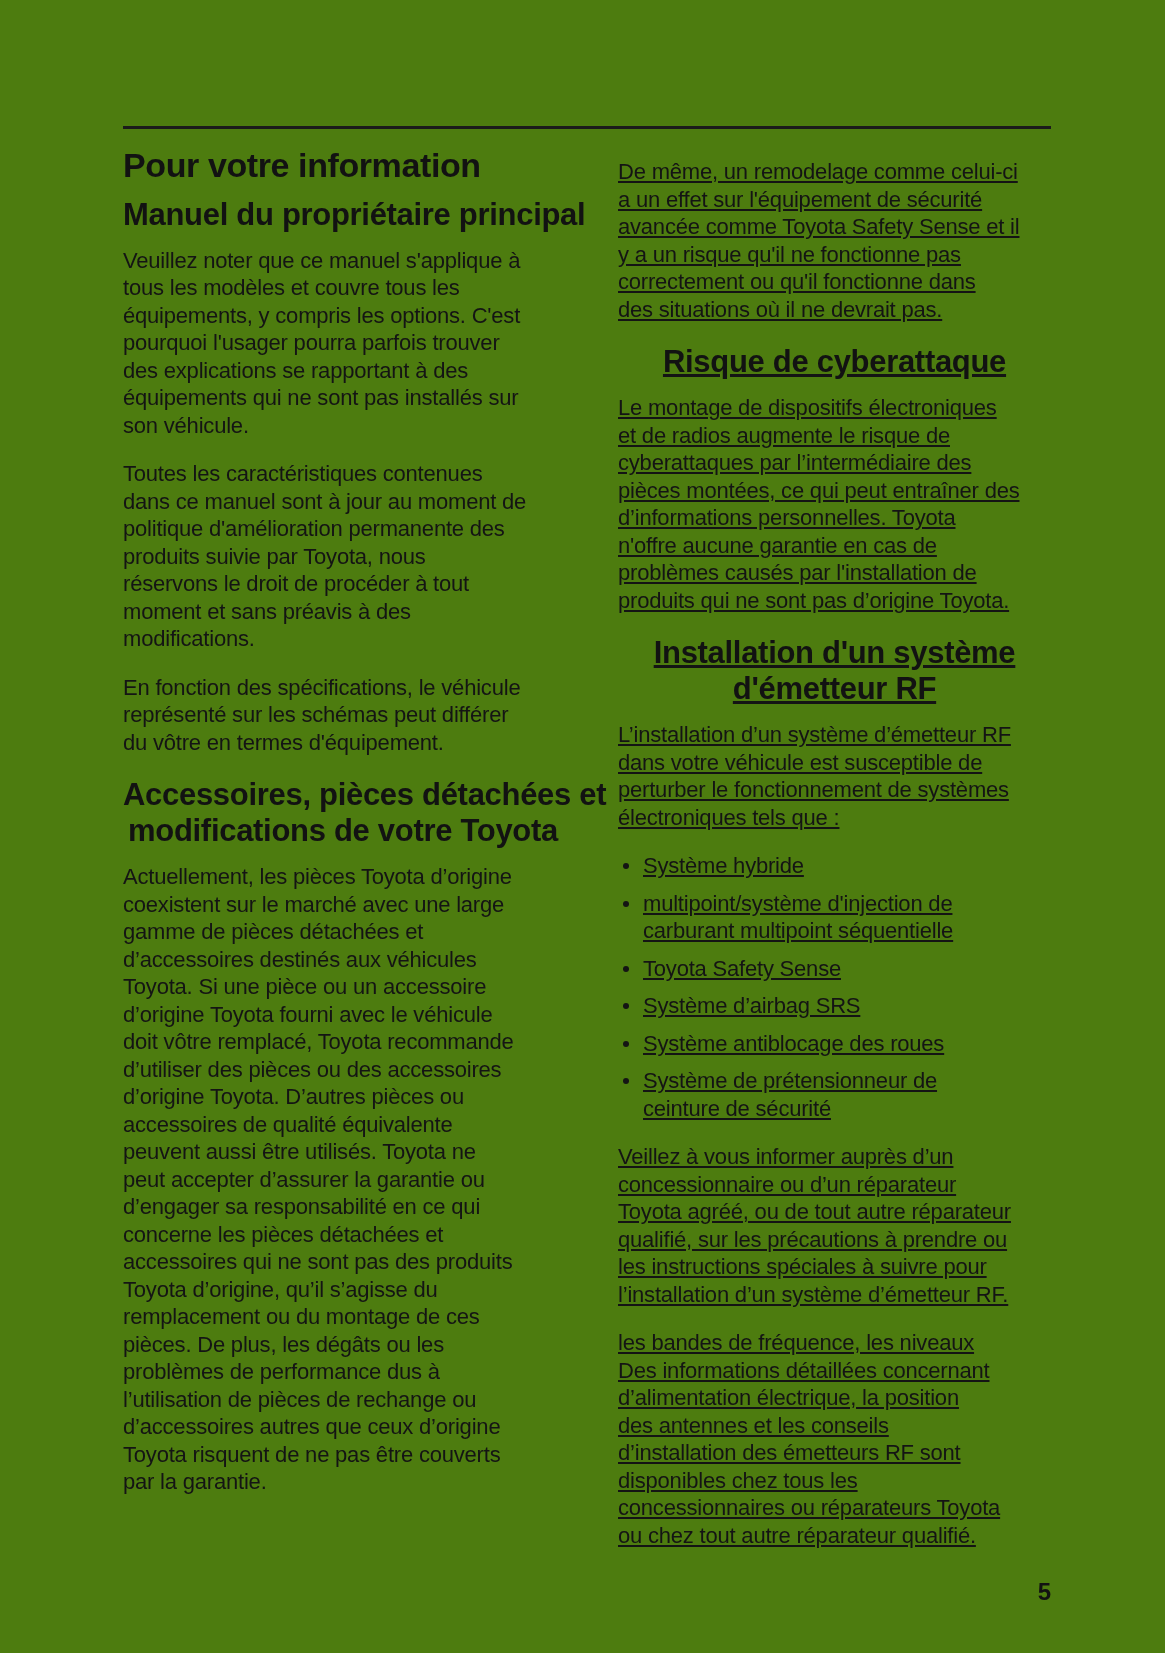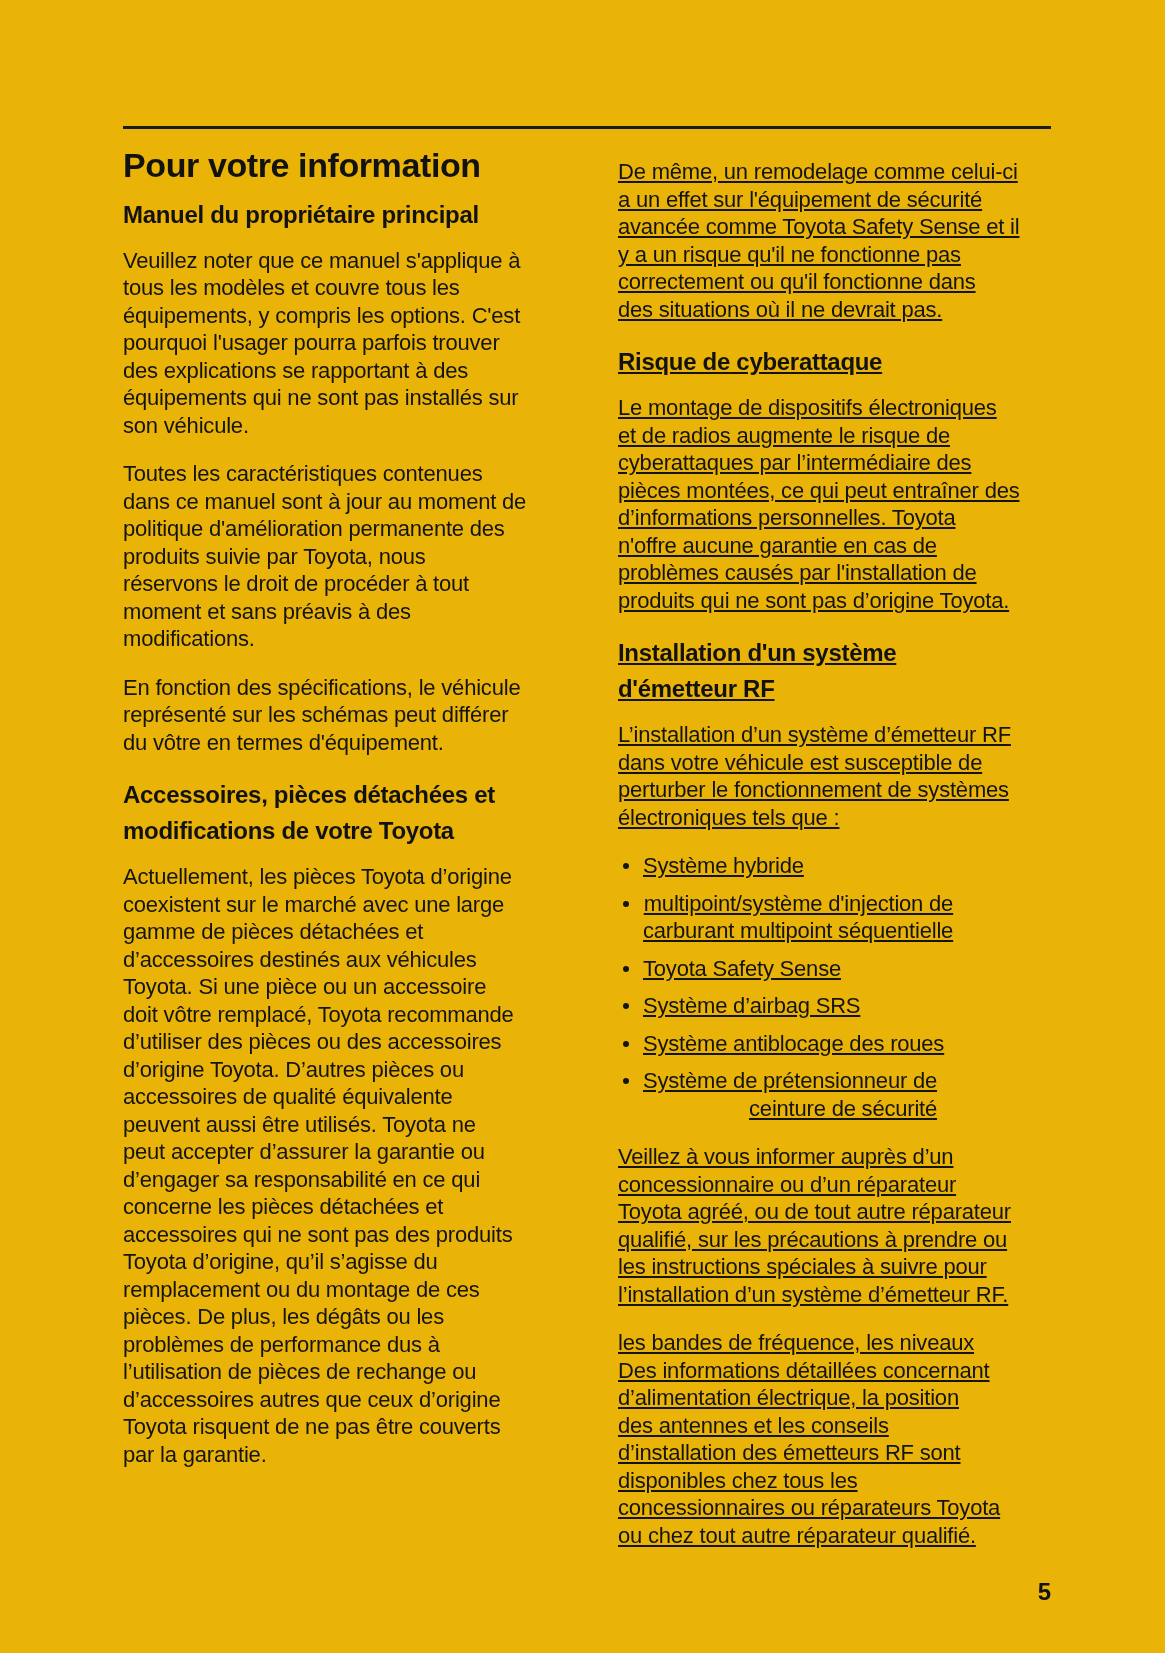--- a/index.html
+++ b/index.html
@@ -1,19 +1,19 @@
 <!DOCTYPE html>
 <html lang="fr"><head>
 <meta charset="utf-8">
 <style>
   html,body{margin:0;padding:0;background:#ffffff;}
   .page{
     position:relative;
     width:1165px;height:1653px;
-    background:#eab308;
+    background:#4d7c0f;
     color:#141414;
     font-family:"Liberation Sans","DejaVu Sans",sans-serif;
     overflow:hidden;
   }
   .rule{
     position:absolute;left:123px;top:126px;
     width:928px;height:3px;background:#1b1b1b;
   }
   .columns{
     position:absolute;left:123px;top:140px;width:928px;
@@ -22,37 +22,37 @@
   .column{width:440px;flex:none;}
   .column.right{width:433px;padding-top:18px;text-decoration:underline;}
   .line{display:block;white-space:nowrap;}
   h1{
     margin:4px 0 10px;
     font-size:34px;line-height:1.25;
     letter-spacing:-0.4px;font-weight:bold;color:#121212;
   }
   h2{
     margin:0 0 14px;
-    font-size:24px;line-height:36px;
-    letter-spacing:-0.3px;font-weight:bold;color:#121212;
+    font-size:31px;line-height:36px;
+    letter-spacing:-0.3px;font-weight:bold;color:#121212;text-align:center;
   }
   p{
     margin:0 0 21px;
     font-size:22px;line-height:27.5px;letter-spacing:-0.2px;
   }
   ul.bullets{
     list-style:none;margin:0 0 21px;padding:0;
     font-size:22px;line-height:27.5px;letter-spacing:-0.2px;
   }
   ul.bullets li{display:flex;margin:0 0 10px;}
   .dot{
     flex:none;width:6px;height:6px;border-radius:50%;
     background:#141414;margin:11px 0 0 5px;
   }
-  .li-lines{display:block;margin-left:14px;text-align:right;}
+  .li-lines{display:block;margin-left:14px;}
   .page-number{
     position:absolute;top:1578px;left:123px;width:928px;
     text-align:right;font-weight:bold;font-size:24px;color:#121212;
   }
 </style>
 </head>
 <body>
 
 <div class="page">
   <div class="rule"></div>
@@ -90,20 +90,21 @@
         <h2>
           <span class="line">Accessoires, pièces détachées et</span>
           <span class="line">modifications de votre Toyota</span>
         </h2>
         <p>
           <span class="line">Actuellement, les pièces Toyota d’origine</span>
           <span class="line">coexistent sur le marché avec une large</span>
           <span class="line">gamme de pièces détachées et</span>
           <span class="line">d’accessoires destinés aux véhicules</span>
           <span class="line">Toyota. Si une pièce ou un accessoire</span>
+          <span class="line">d’origine Toyota fourni avec le véhicule</span>
           <span class="line">doit vôtre remplacé, Toyota recommande</span>
           <span class="line">d’utiliser des pièces ou des accessoires</span>
           <span class="line">d’origine Toyota. D’autres pièces ou</span>
           <span class="line">accessoires de qualité équivalente</span>
           <span class="line">peuvent aussi être utilisés. Toyota ne</span>
           <span class="line">peut accepter d’assurer la garantie ou</span>
           <span class="line">d’engager sa responsabilité en ce qui</span>
           <span class="line">concerne les pièces détachées et</span>
           <span class="line">accessoires qui ne sont pas des produits</span>
           <span class="line">Toyota d’origine, qu’il s’agisse du</span>

